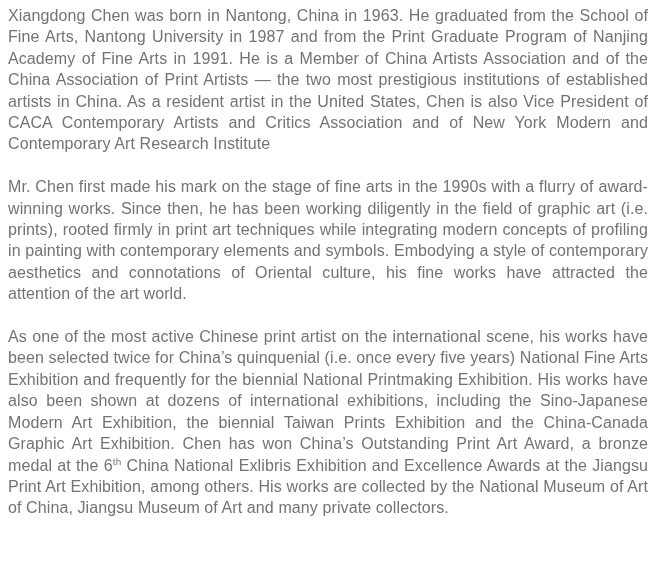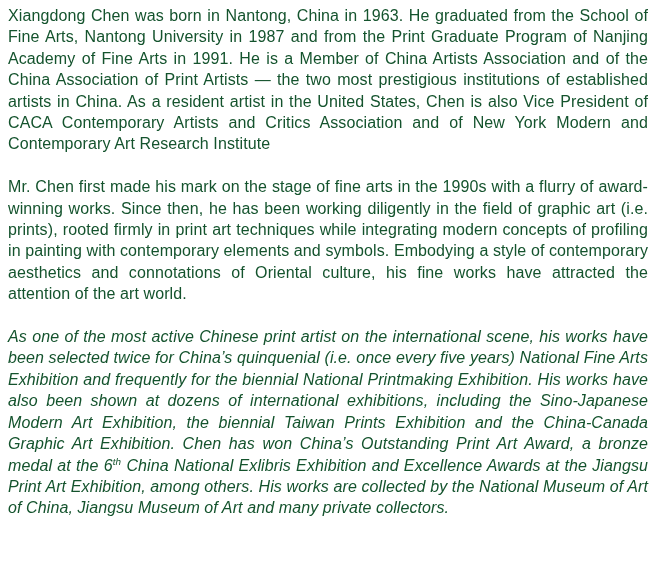--- a/index.html
+++ b/index.html
@@ -17,28 +17,27 @@
     box-sizing: border-box;
     width: 655px;
     height: 583px;
     padding: 5px 7px 0 8px;
     background: #ffffff;
   }
   .page p {
     margin: 0 0 21.4px 0;
     font-size: 16px;
     line-height: 21.4px;
-    color: #14532d;
+    color: #737373;
     text-align: justify;
     text-justify: inter-word;
     letter-spacing: 0.1px;
   }
   .page p:last-child {
     margin-bottom: 18px;
-    font-style: italic;
   }
   sup {
     font-size: 0.62em;
     line-height: 0;
     vertical-align: super;
   }
 </style>
 </head>
 <body>
 

